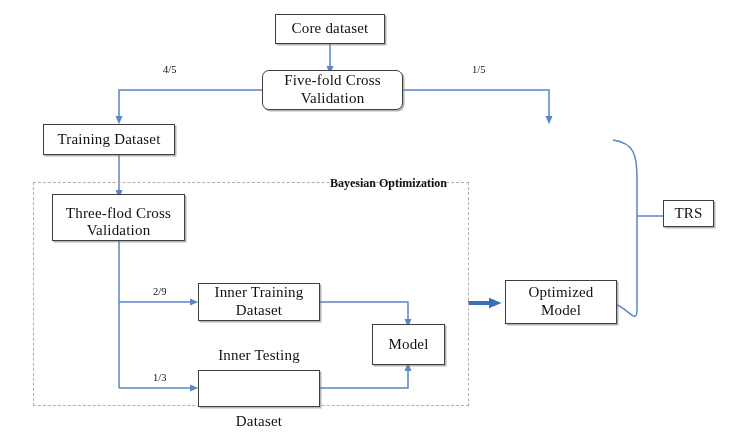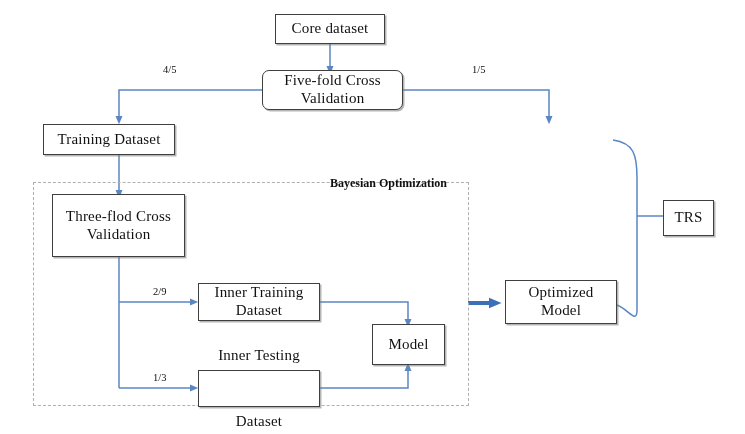--- a/index.html
+++ b/index.html
@@ -124,21 +124,21 @@
   <div class="node" style="left:262px; top:70px; width:141px; height:40px; flex-direction:column;border-radius:7px;">
     <span>Five-fold Cross</span>
     <span>Validation</span>
   </div>
 
   <div class="node" style="left:43px; top:124px; width:132px; height:31px;">
     <span>Training Dataset</span>
   </div>
 
 
-  <div class="node" style="left:52px; top:194px; width:133px; height:63px; flex-direction:column;">
+  <div class="node" style="left:52px; top:194px; width:133px; height:47px; flex-direction:column;justify-content:flex-end;">
     <span>Three-flod Cross</span>
     <span>Validation</span>
   </div>
 
   <div class="node" style="left:198px; top:283px; width:122px; height:38px; flex-direction:column;">
     <span>Inner Training</span>
     <span>Dataset</span>
   </div>
 
   <div class="node" style="left:198px; top:370px; width:122px; height:37px; flex-direction:column;gap:48px;">
@@ -148,21 +148,21 @@
 
   <div class="node" style="left:372px; top:324px; width:73px; height:41px;">
     <span>Model</span>
   </div>
 
   <div class="node" style="left:505px; top:280px; width:112px; height:44px; flex-direction:column;">
     <span>Optimized</span>
     <span>Model</span>
   </div>
 
-  <div class="node" style="left:663px; top:200px; width:51px; height:36px;">
+  <div class="node" style="left:663px; top:200px; width:51px; height:27px;">
     <span>TRS</span>
   </div>
 
   <div class="edge-label" style="left:163px; top:64px;">4/5</div>
   <div class="edge-label" style="left:472px; top:64px;">1/5</div>
   <div class="edge-label" style="left:153px; top:286px;">2/9</div>
   <div class="edge-label" style="left:153px; top:372px;">1/3</div>
 
 </div>
 

